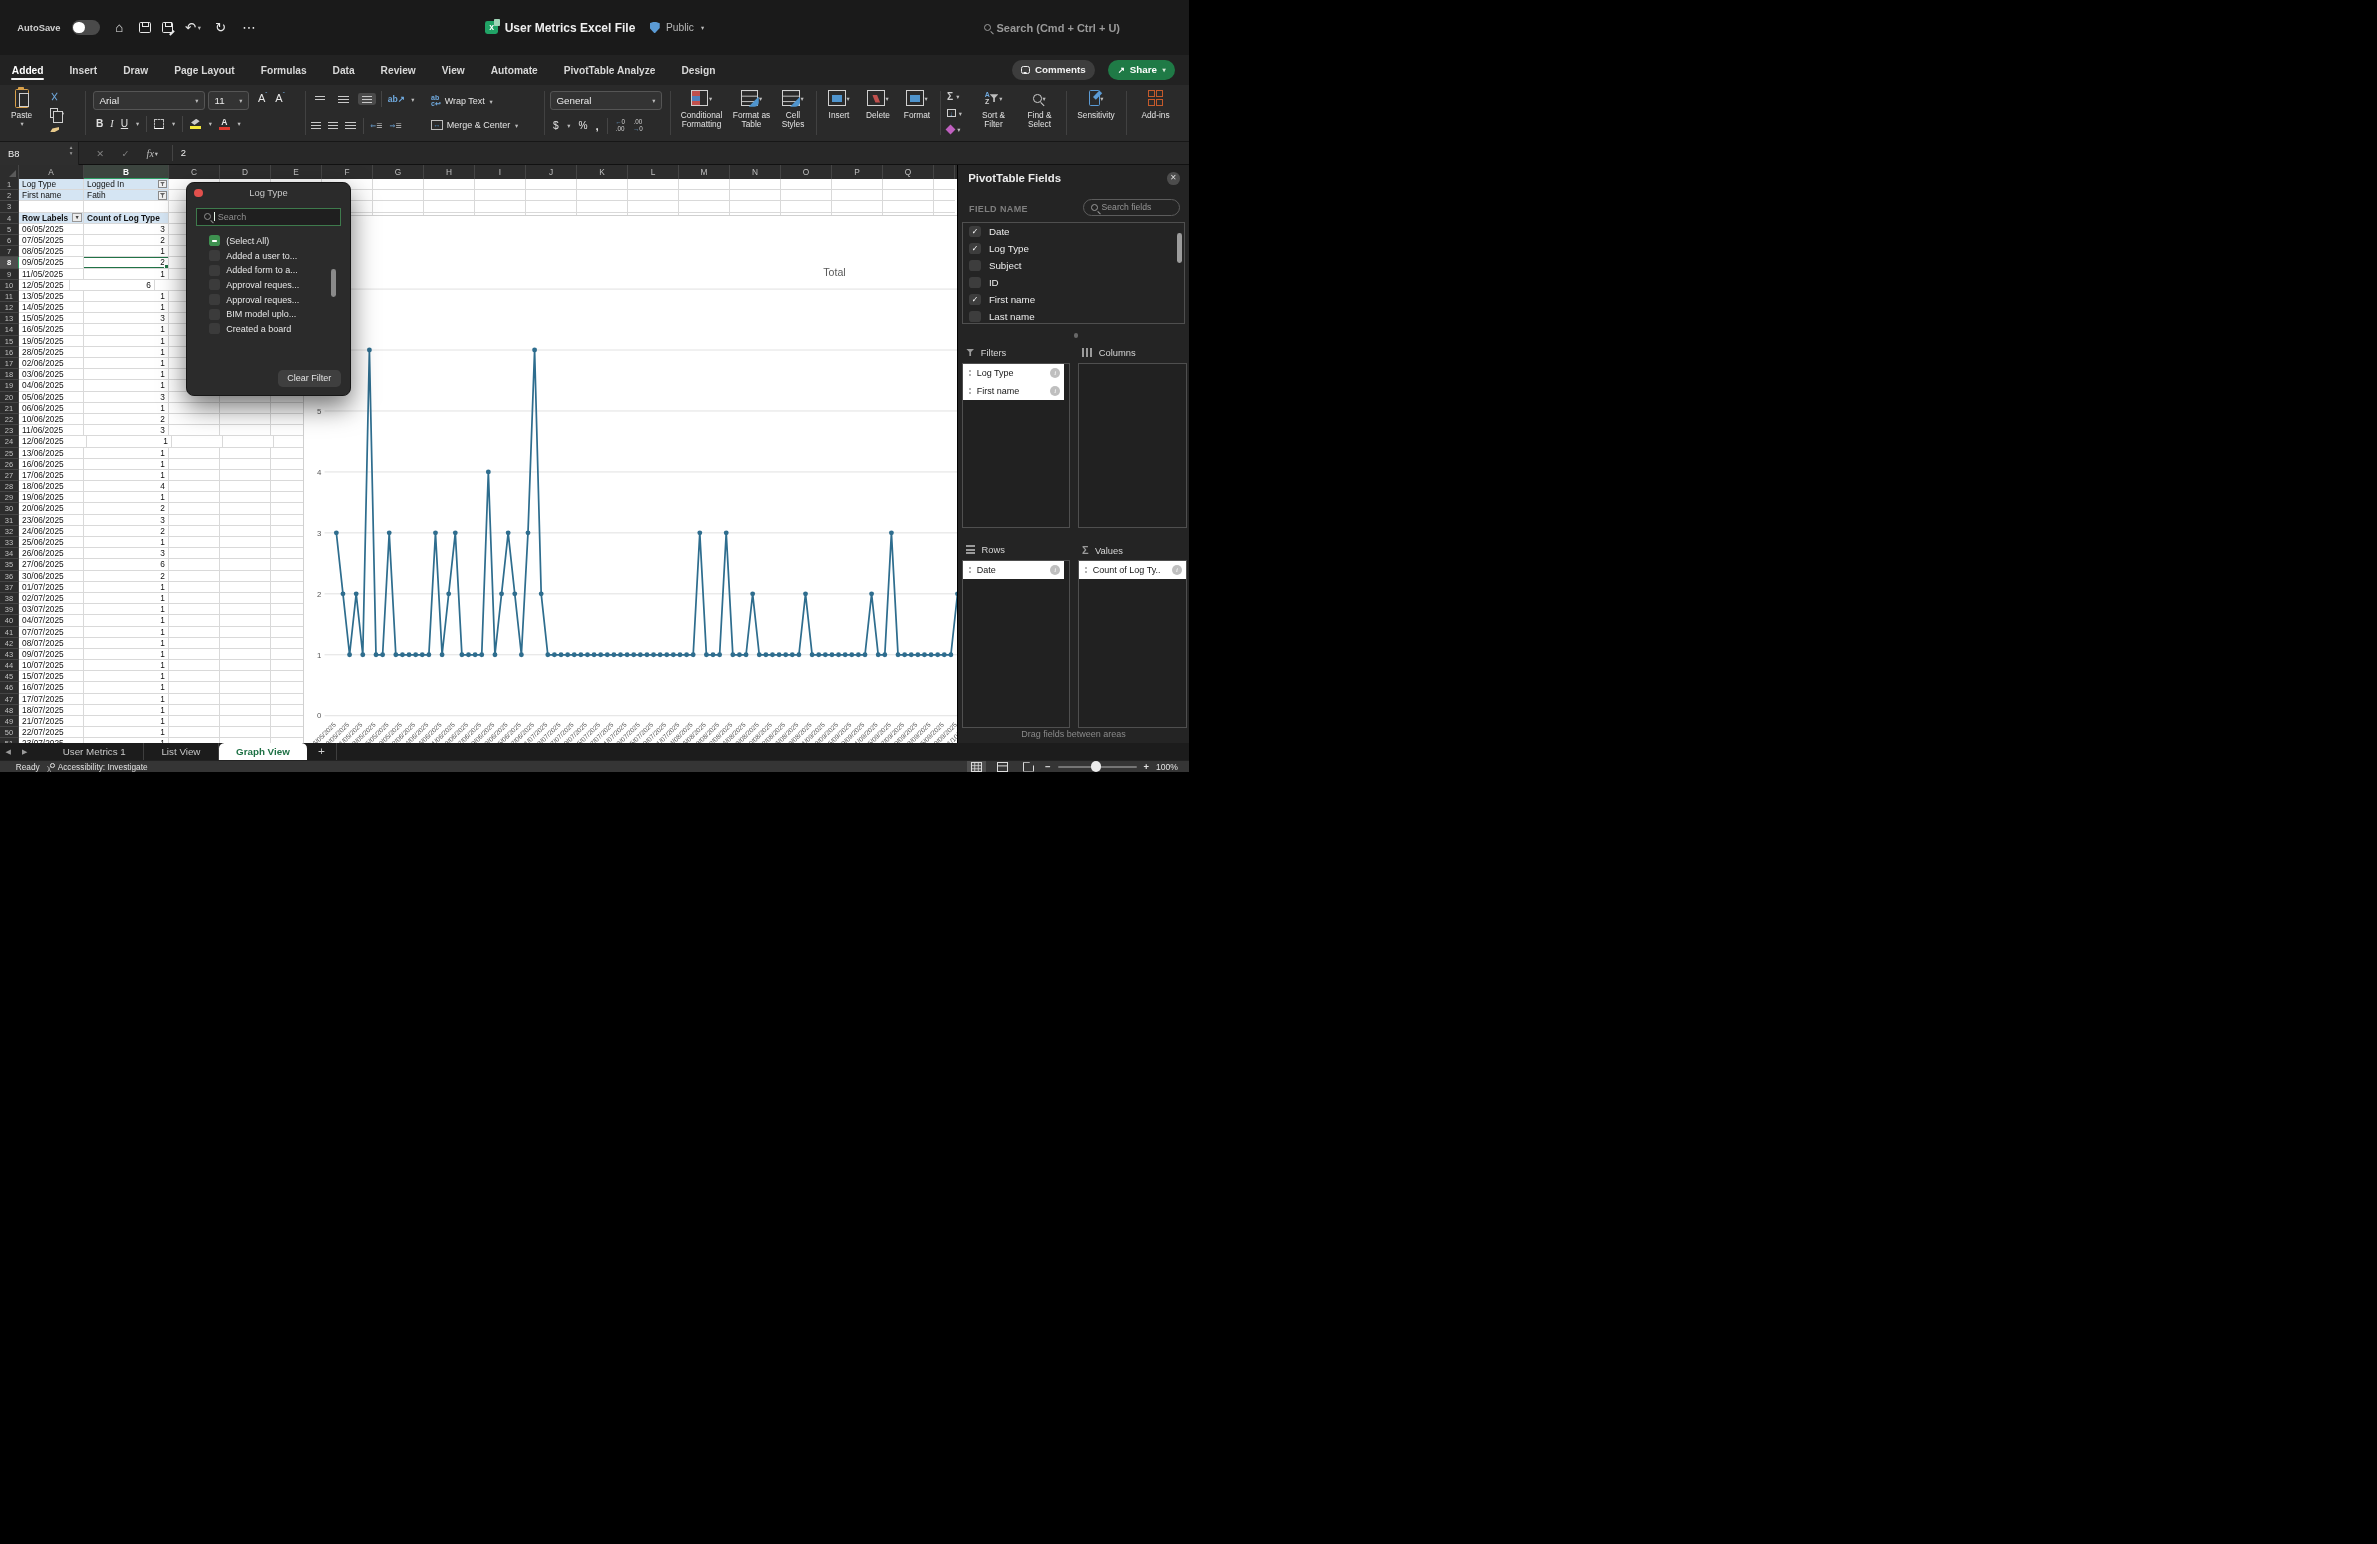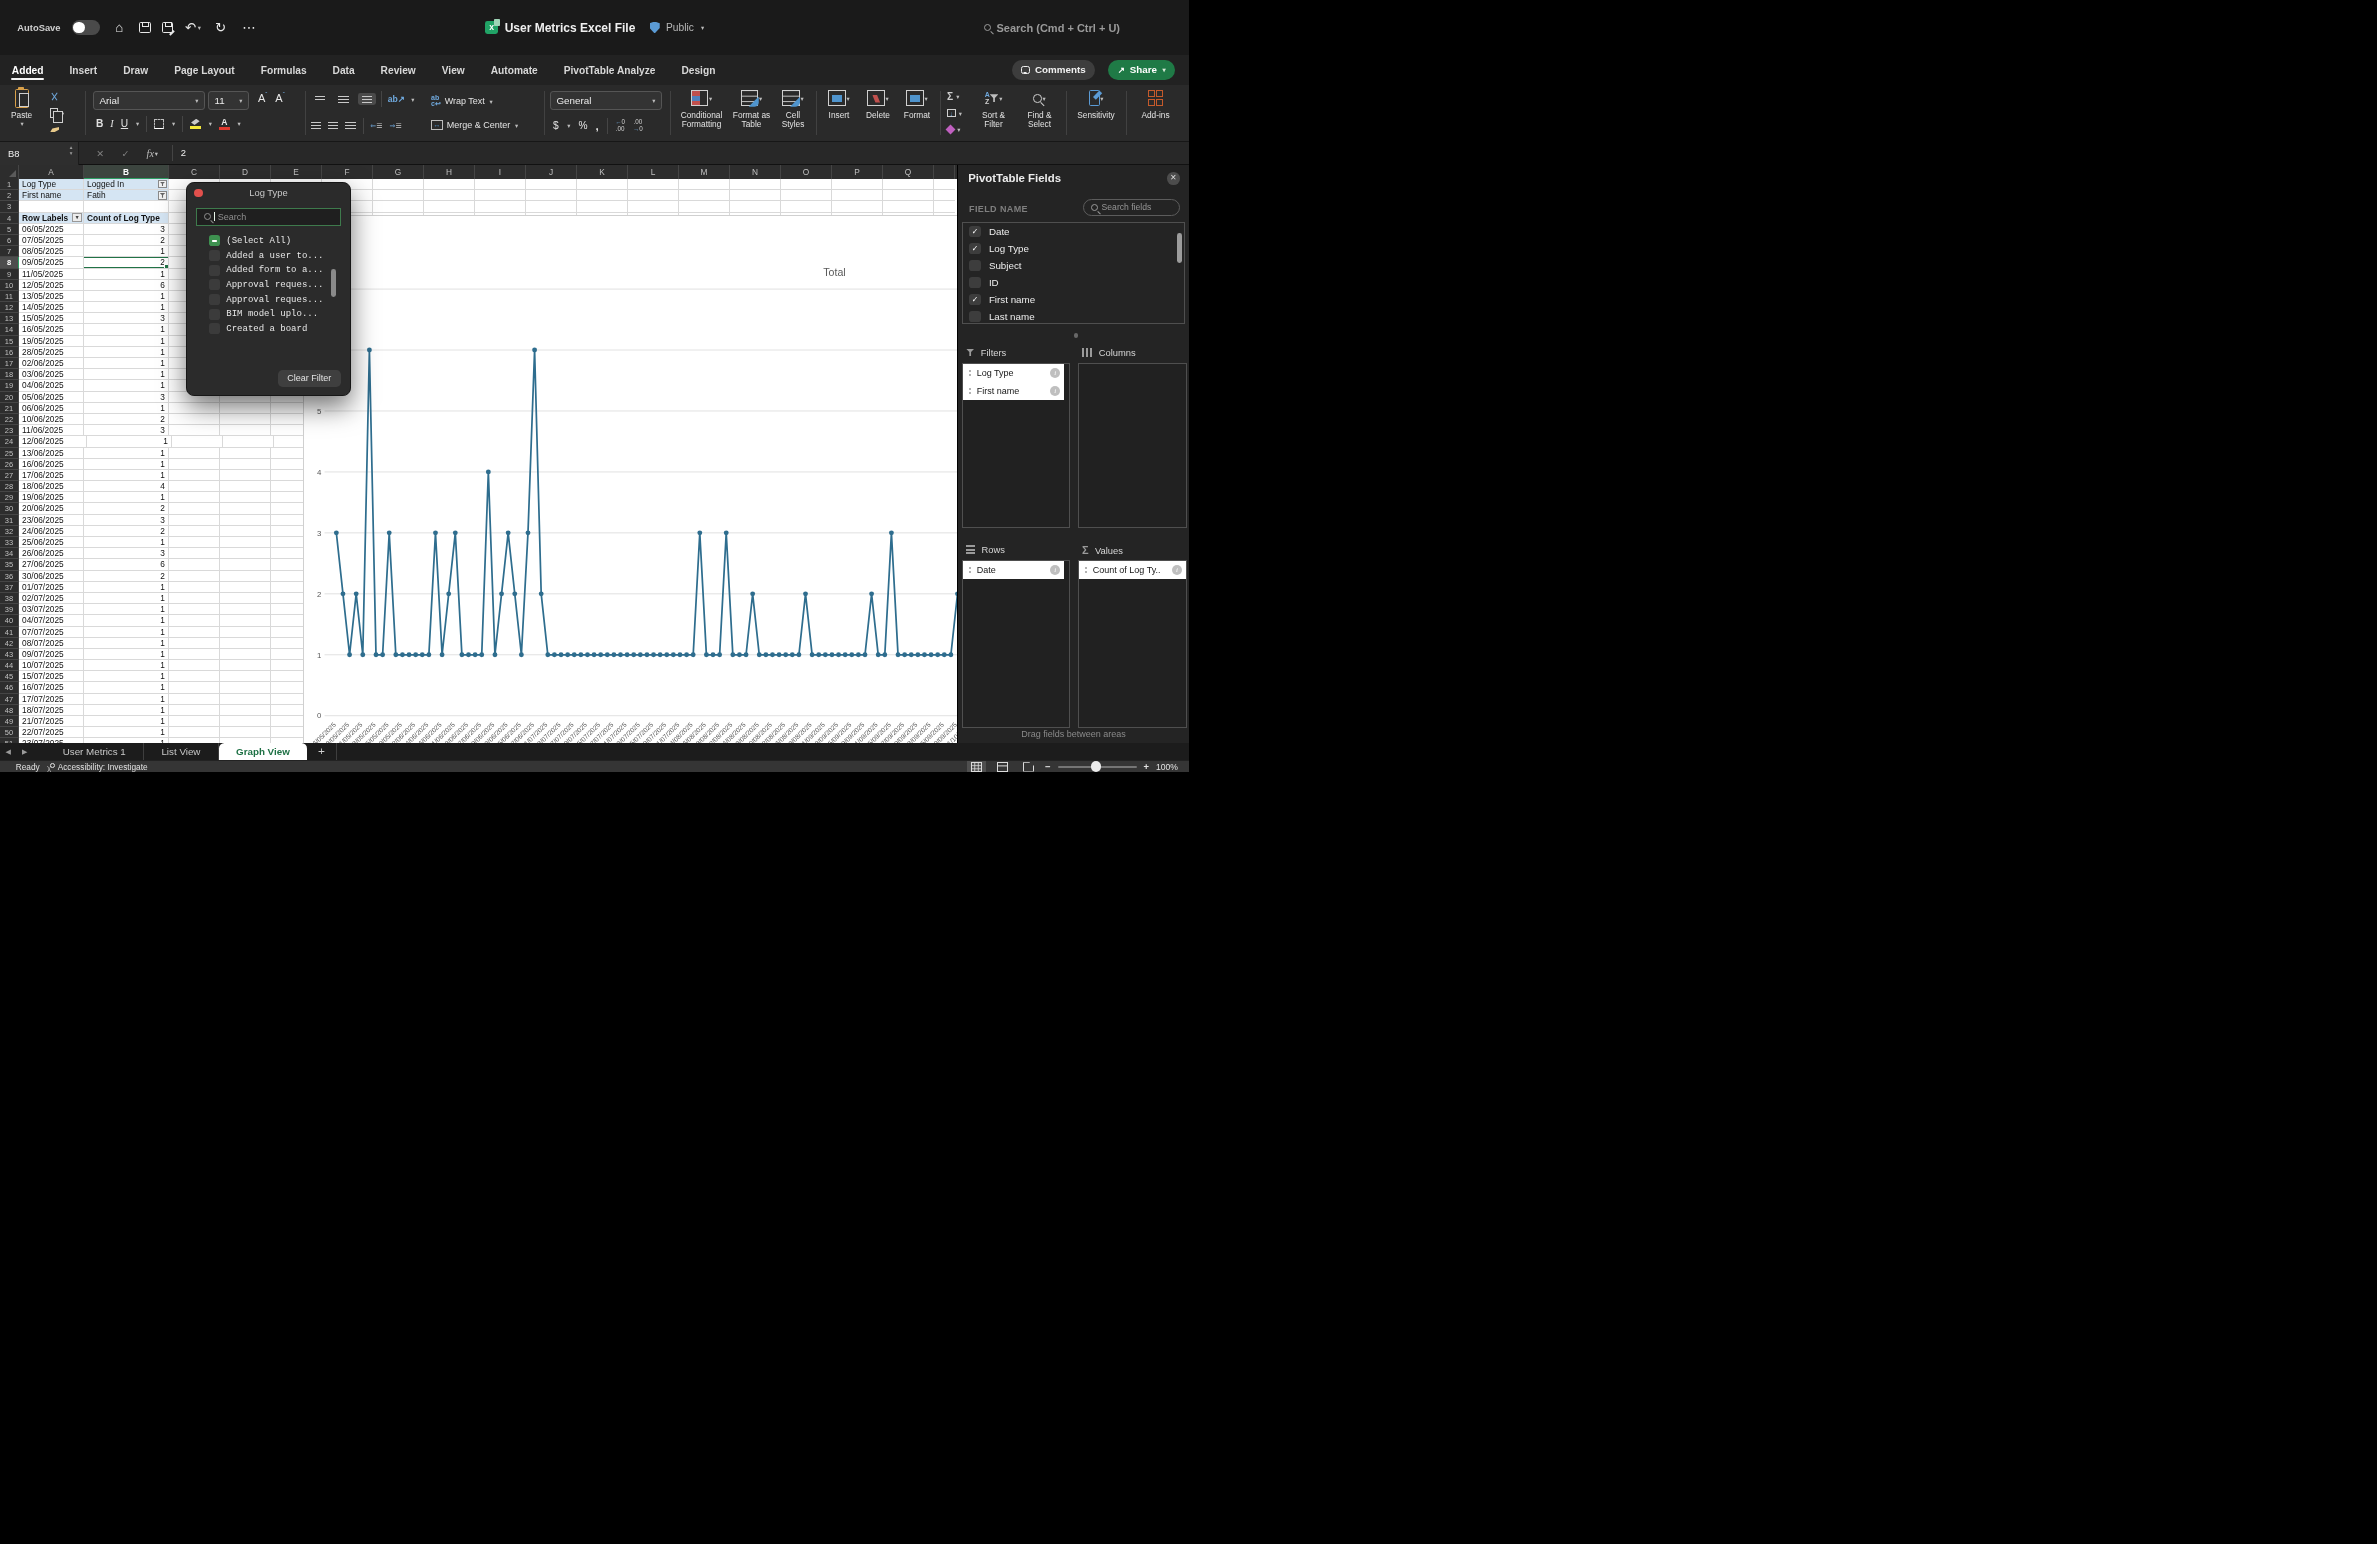--- a/index.html
+++ b/index.html
@@ -129,21 +129,21 @@
 
   
   .popup { position:absolute; left:186px; top:16.5px; width:165px; height:214px; background:#2b2b2b; border:0.8px solid #161616; border-radius:7.9px; box-shadow:0 11px 27px rgba(0,0,0,.55); z-index:30; }
   .pop-title { position:relative; height:20.4px; display:flex; align-items:center; justify-content:center; color:#c9c9c9; font-size:9.4px; }
   .pop-close { position:absolute; left:7px; top:6.3px; width:8.6px; height:8.6px; border-radius:50%; background:#e2504c; }
   .pop-search { margin:4.7px 9.4px 0; height:18px; border:1.6px solid #3e7a4c; border-radius:0; background:#1f1f1f; display:flex; align-items:center; padding:0 6.3px; gap:3.1px; }
   .pop-search .lens { border-color:#8e8e8e; }
   .pop-search .lens::after { background:#8e8e8e; }
   .caret { width:0.8px; height:9.4px; background:#e8f5e9; }
   .pop-ph { color:#8e8e8e; font-size:9px; }
-  .pop-list { position:relative; margin:7.9px 0 0 22px;font-family:Liberation Mono, monospace; }
+  .pop-list { position:relative; margin:7.9px 0 0 22px; }
   .pop-item { display:flex; align-items:center; gap:6.3px; height:14.7px; }
   .cb { width:11px; height:11px; border-radius:2.8px; background:#3b3b3b; flex:none; position:relative; }
   .cb.partial { background:#3e9150; }
   .cb.partial::after { content:""; position:absolute; left:2.8px; top:4.7px; width:5.5px; height:1.6px; background:#fff; border-radius:0.8px; }
   .pop-item span.lb { color:#e8e8e8; font-size:9px; white-space:nowrap; }
   .pop-scroll { position:absolute; right:14px; top:86px; width:4.7px; height:28px; border-radius:2.4px; background:#8a8a8a; }
   .pop-clear { position:absolute; right:9.4px; bottom:7.9px; height:16.5px; padding:0 9.4px; background:#3f3f3f; border-radius:4.7px; color:#e3e3e3; font-size:9px; line-height:16.5px; }
 
   
   .panel { position:absolute; left:957px; top:165px; width:232px; height:578px; background:#242424; border-left:0.8px solid #000; z-index:20; color:#ededed; }
@@ -693,21 +693,21 @@
           <div class="cell" style="width: 51px;"></div>
           <div class="cell" style="width: 51px;"></div>
           <div class="cell" style="width: 51px;"></div>
           <div class="cell" style="width: 51px;"></div>
           <div class="cell" style="width: 51px;"></div>
           <div class="cell" style="width: 51px;"></div>
           <div class="cell" style="width: 21px; border-right: none;"></div>
         </div>
         <div class="grow">
           <div class="rh">10</div>
-          <div class="cell" style="width: 65px;">12/05/2025</div>
+          <div class="cell" style="width: 51px;">12/05/2025</div>
           <div class="cell num" style="width: 85px;">6</div>
           <div class="cell" style="width: 51px;"></div>
           <div class="cell" style="width: 51px;"></div>
           <div class="cell" style="width: 51px;"></div>
           <div class="cell" style="width: 51px;"></div>
           <div class="cell" style="width: 51px;"></div>
           <div class="cell" style="width: 51px;"></div>
           <div class="cell" style="width: 51px;"></div>
           <div class="cell" style="width: 51px;"></div>
           <div class="cell" style="width: 51px;"></div>

